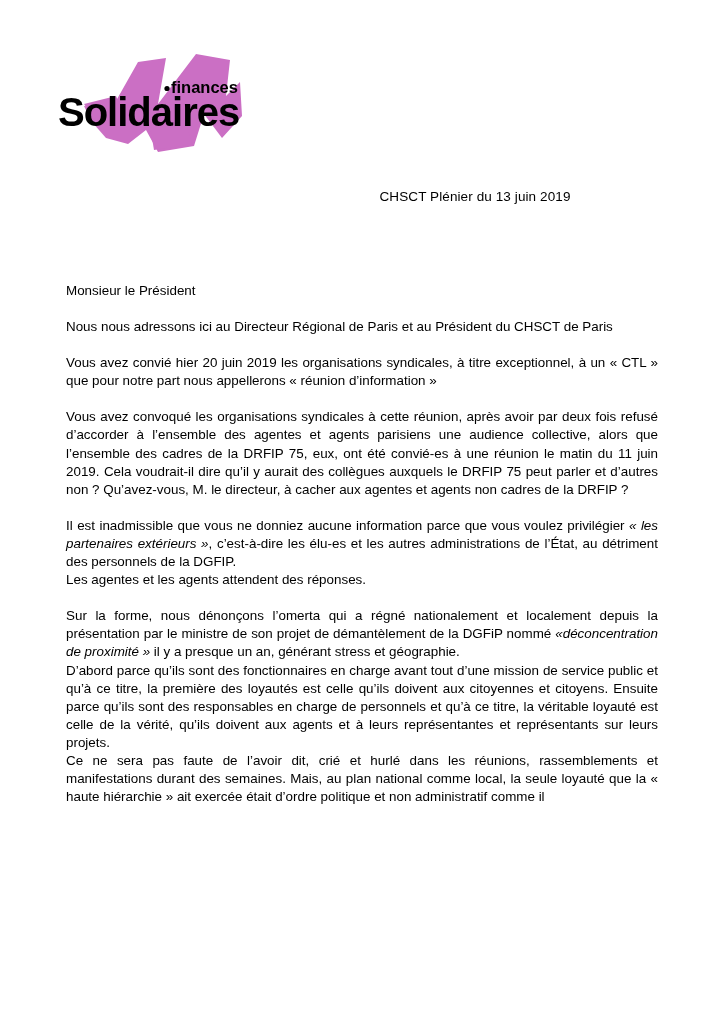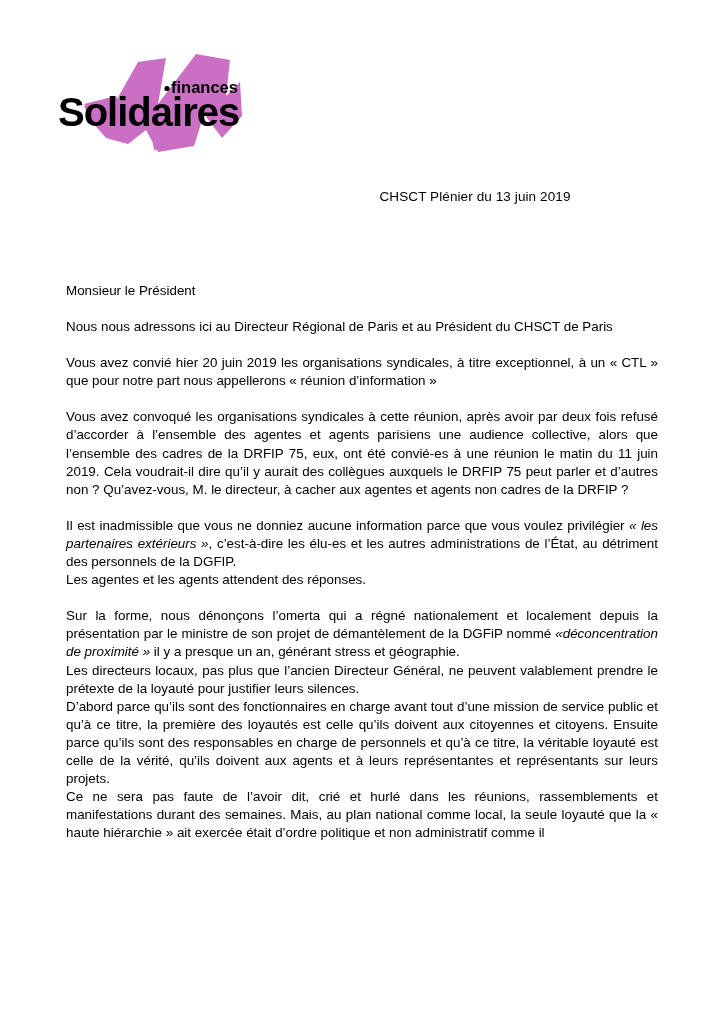--- a/index.html
+++ b/index.html
@@ -110,21 +110,20 @@
 
     <p class="para">Les agentes et les agents attendent des réponses.</p>
 
     <p class="para tight">
       <span>Sur la forme, nous dénonçons l’omerta qui a régné nationalement et localement depuis la présentation par le ministre de son projet de démantèlement de la DGFiP nommé </span><span class="ital">«déconcentration de proximité »</span><span> il y a presque un an, générant stress et géographie.</span>
     </p>
 
 
 
 
-    <p class="para tight">Les directeurs locaux, pas plus que l’ancien Directeur Général, ne peuvent valablement prendre le prétexte de la loyauté pour justifier leurs silences.</p>
 
     <p class="para tight">D’abord parce qu’ils sont des fonctionnaires en charge avant tout d’une mission de service public et qu’à ce titre, la première des loyautés est celle qu’ils doivent aux citoyennes et citoyens. Ensuite parce qu’ils sont des responsables en charge de personnels et qu’à ce titre, la véritable loyauté est celle de la vérité, qu’ils doivent aux agents et à leurs représentantes et représentants sur leurs projets.</p>
 
     <p class="para tight">Ce ne sera pas faute de l’avoir dit, crié et hurlé dans les réunions, rassemblements et manifestations durant des semaines. Mais, au plan national comme local, la seule loyauté que la « haute hiérarchie » ait exercée était d’ordre politique et non administratif comme il</p>
 
   </div>
 
 </div>
 
 </body></html>

